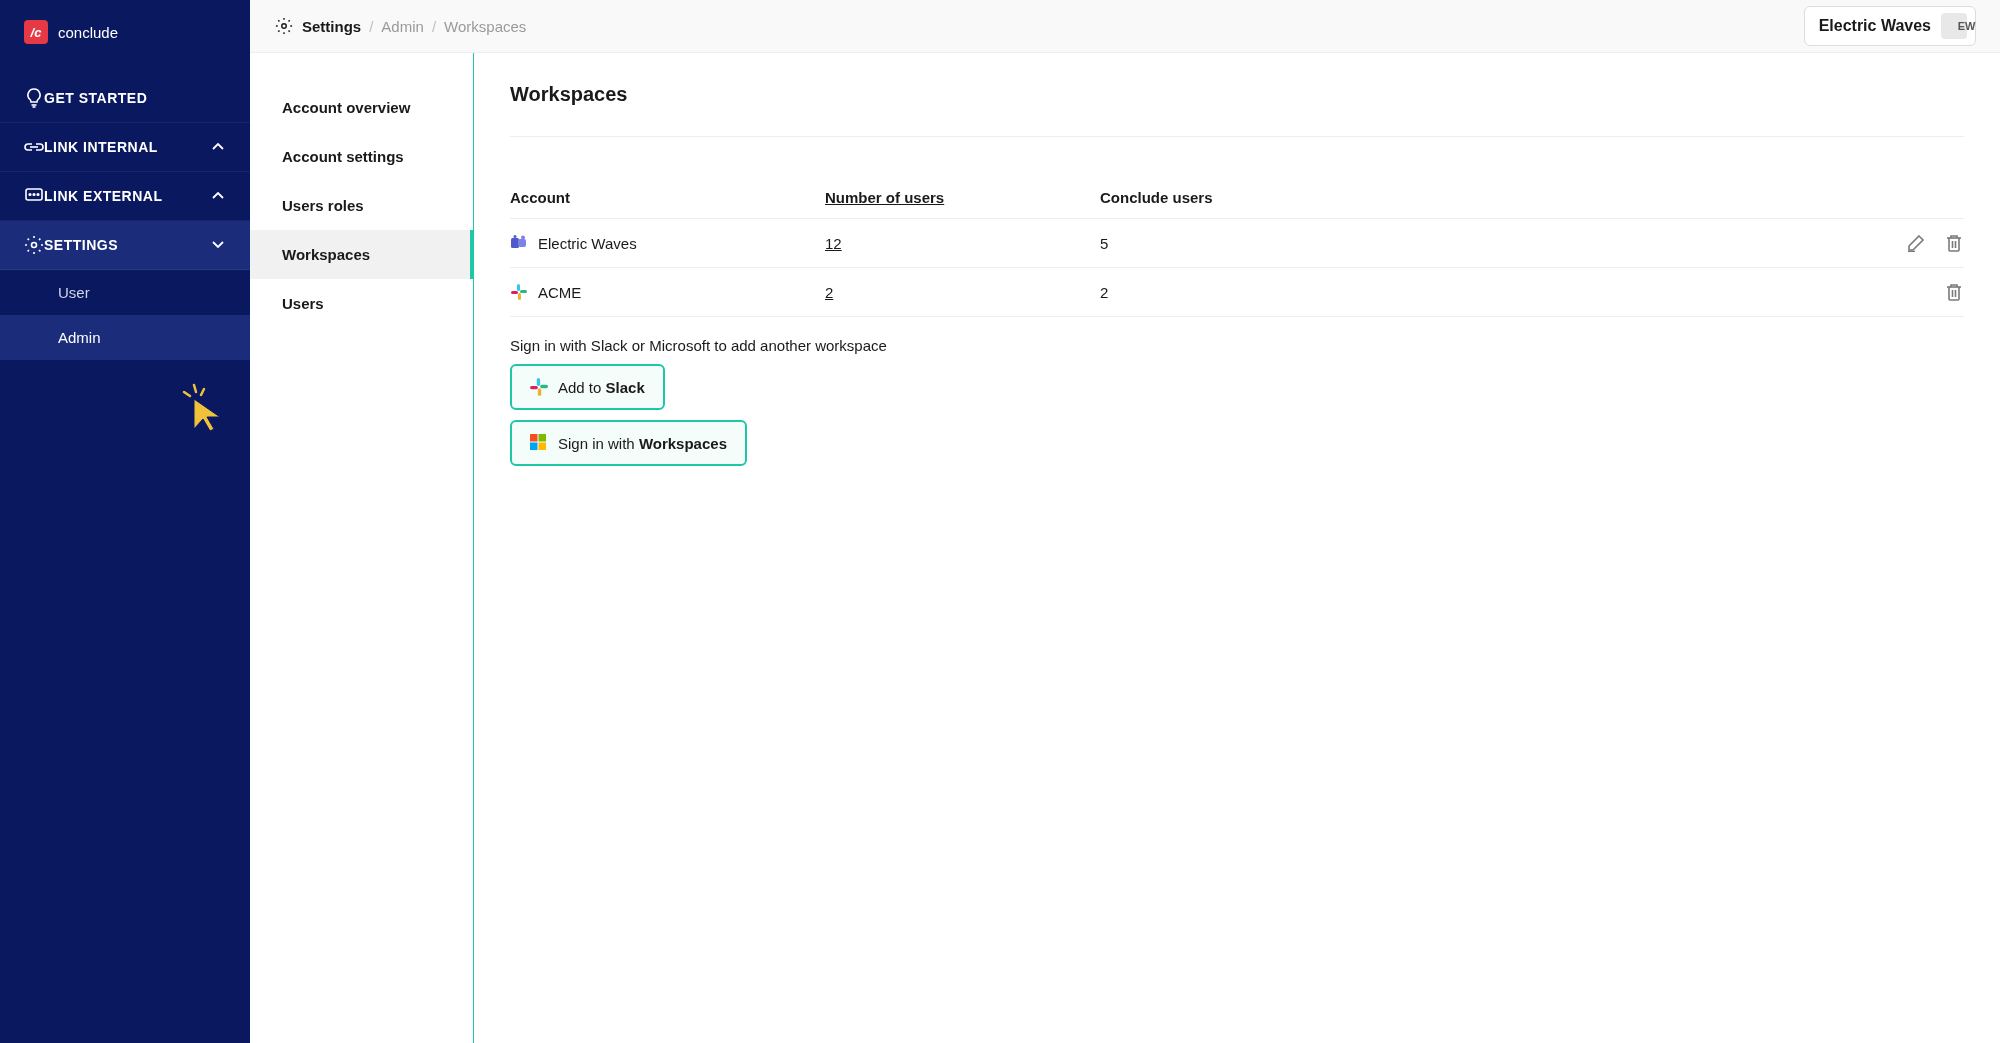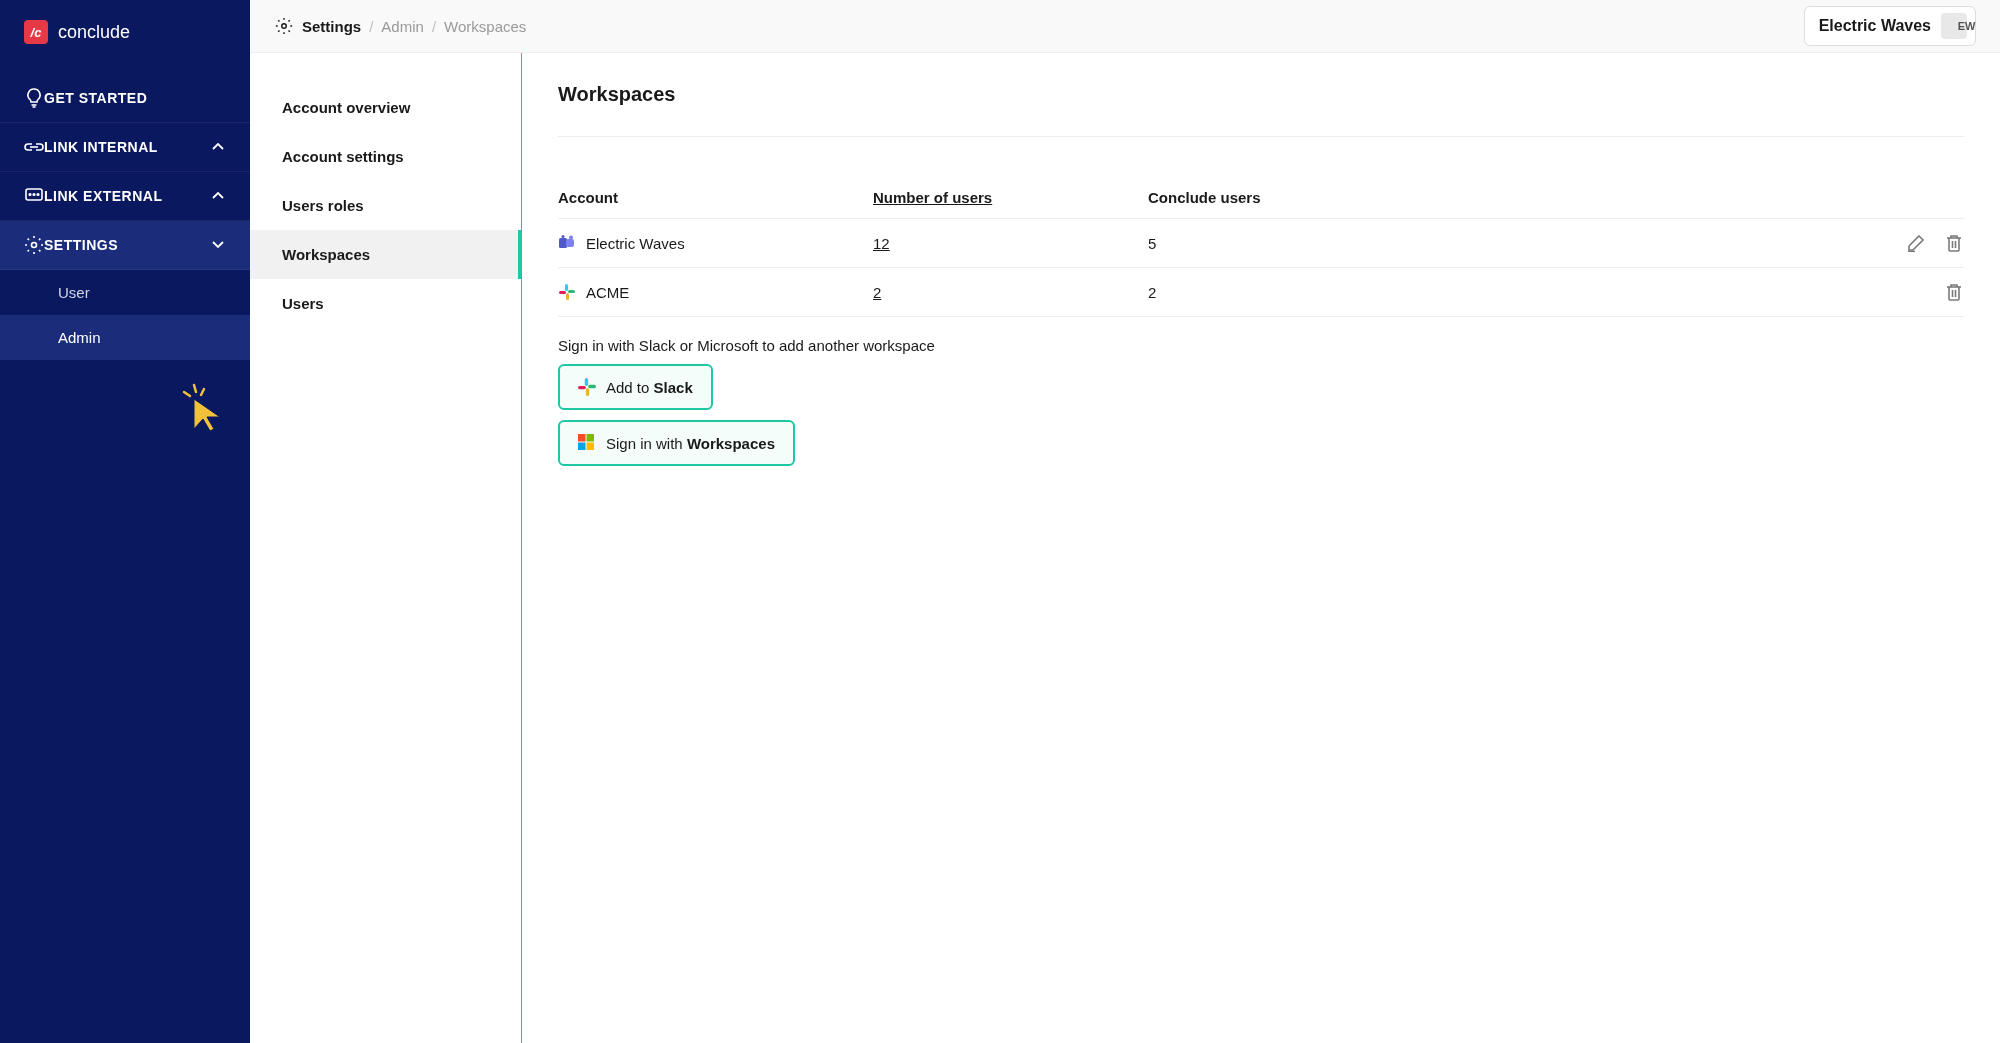--- a/index.html
+++ b/index.html
@@ -3,21 +3,21 @@
 <meta charset="utf-8">
 <style>
 * { box-sizing: border-box; margin: 0; padding: 0; }
 body { font-family: -apple-system, BlinkMacSystemFont, 'Segoe UI', Helvetica, Arial, sans-serif; background: #fff; color: #1a1a1a; }
 .app { display: flex; height: 100vh; }
 
 
 .sidebar { width: 250px; background: #0a1860; color: #fff; flex-shrink: 0; }
 .logo-row { display: flex; align-items: center; gap: 10px; padding: 20px 24px 30px; }
 .logo-badge { width: 24px; height: 24px; background: #e63946; border-radius: 4px; display: flex; align-items: center; justify-content: center; font-size: 13px; font-weight: bold; font-style: italic; color: #fff; }
-.logo-text { font-size: 18px; font-weight: 500; text-align: center; }
+.logo-text { font-size: 15px; font-weight: 500; text-align: center; }
 .nav-item { display: flex; align-items: center; padding: 14px 24px; cursor: pointer; border-bottom: 1px solid rgba(255,255,255,0.06); }
 .nav-item.active { background: #1b2d7a; }
 .nav-icon { width: 20px; height: 20px; display: flex; align-items: center; justify-content: center; flex-shrink: 0; }
 .nav-label { flex: 1; font-size: 14px; font-weight: 700; letter-spacing: 0.5px; text-transform: uppercase; }
 .nav-chevron { width: 16px; height: 16px; display: flex; align-items: center; justify-content: center; }
 .sub-nav-item { padding: 14px 24px 14px 58px; font-size: 15px; cursor: pointer; color: #d0d4e8; }
 .sub-nav-item.active { background: #1b2d7a; color: #fff; }
 .cursor-indicator { position: absolute; left: 180px; top: 383px; pointer-events: none; }
 
 
@@ -27,21 +27,21 @@
 .breadcrumb-icon { width: 20px; height: 20px; display: flex; align-items: center; justify-content: center; }
 .crumb-current { font-weight: 600; color: #1a1a1a; }
 .crumb-sep { color: #c0c0c0; }
 .crumb-dim { color: #9a9a9a; }
 .account-pill { display: flex; align-items: center; gap: 10px; border: 1px solid #ddd; border-radius: 6px; padding: 6px 8px 6px 14px; background: #fff; cursor: pointer; }
 .account-name { font-size: 16px; font-weight: 600; }
 .account-avatar { width: 26px; height: 26px; background: #e8e8e8; border-radius: 4px; display: flex; align-items: center; justify-content: center; font-size: 11px; font-weight: 600; color: #555; padding-left: 25px; }
 
 
 .body { flex: 1; display: flex; }
-.subnav { width: 272px; border-right: 1px solid #1ec8a5; padding-top: 30px; }
+.subnav { width: 224px; border-right: 1px solid #1ec8a5; padding-top: 30px; }
 .subnav-item { padding: 16px 32px; font-size: 15px; font-weight: 600; color: #1a1a1a; cursor: pointer; }
 .subnav-item.active { background: #f1f1f1; border-right: 4px solid #1ec8a5; margin-right: -1px; }
 
 .content { flex: 1; padding: 30px 36px; }
 .page-title { font-size: 20px; font-weight: 700; margin-bottom: 40px; padding-bottom: 30px; border-bottom: 1px solid #eee; }
 
 .table { width: 100%; }
 .thead { display: flex; padding: 12px 0; border-bottom: 1px solid #eee; font-size: 15px; font-weight: 700; color: #1a1a1a; }
 .trow { display: flex; align-items: center; padding: 14px 0; border-bottom: 1px solid #eee; font-size: 15px; }
 .col-account { flex: 0 0 315px; display: flex; align-items: center; gap: 10px; }

